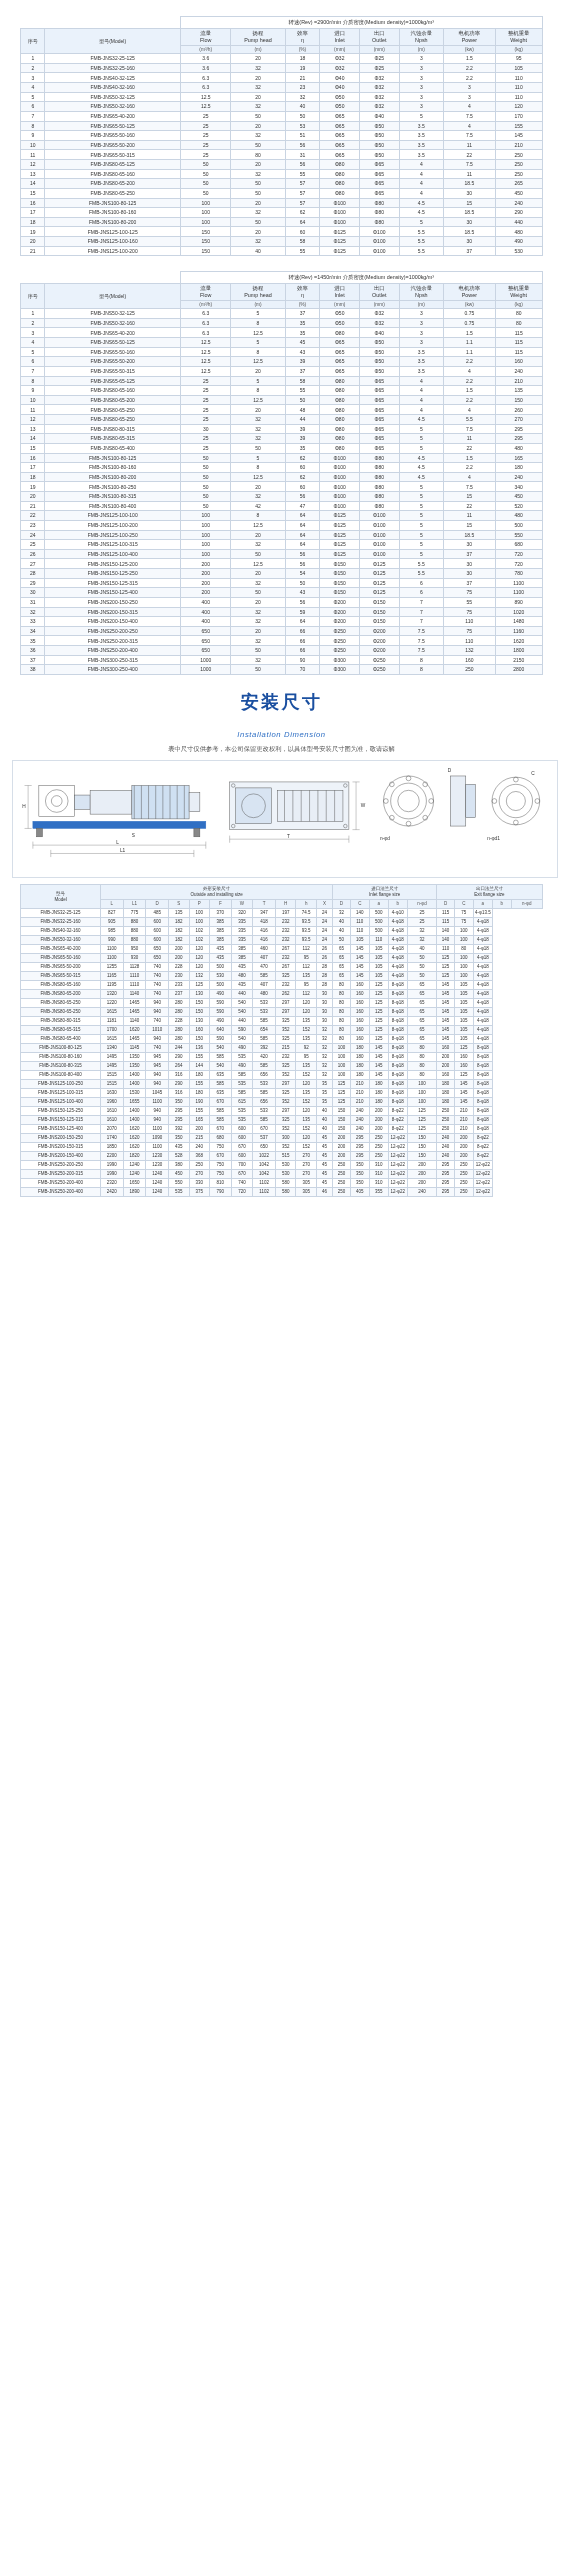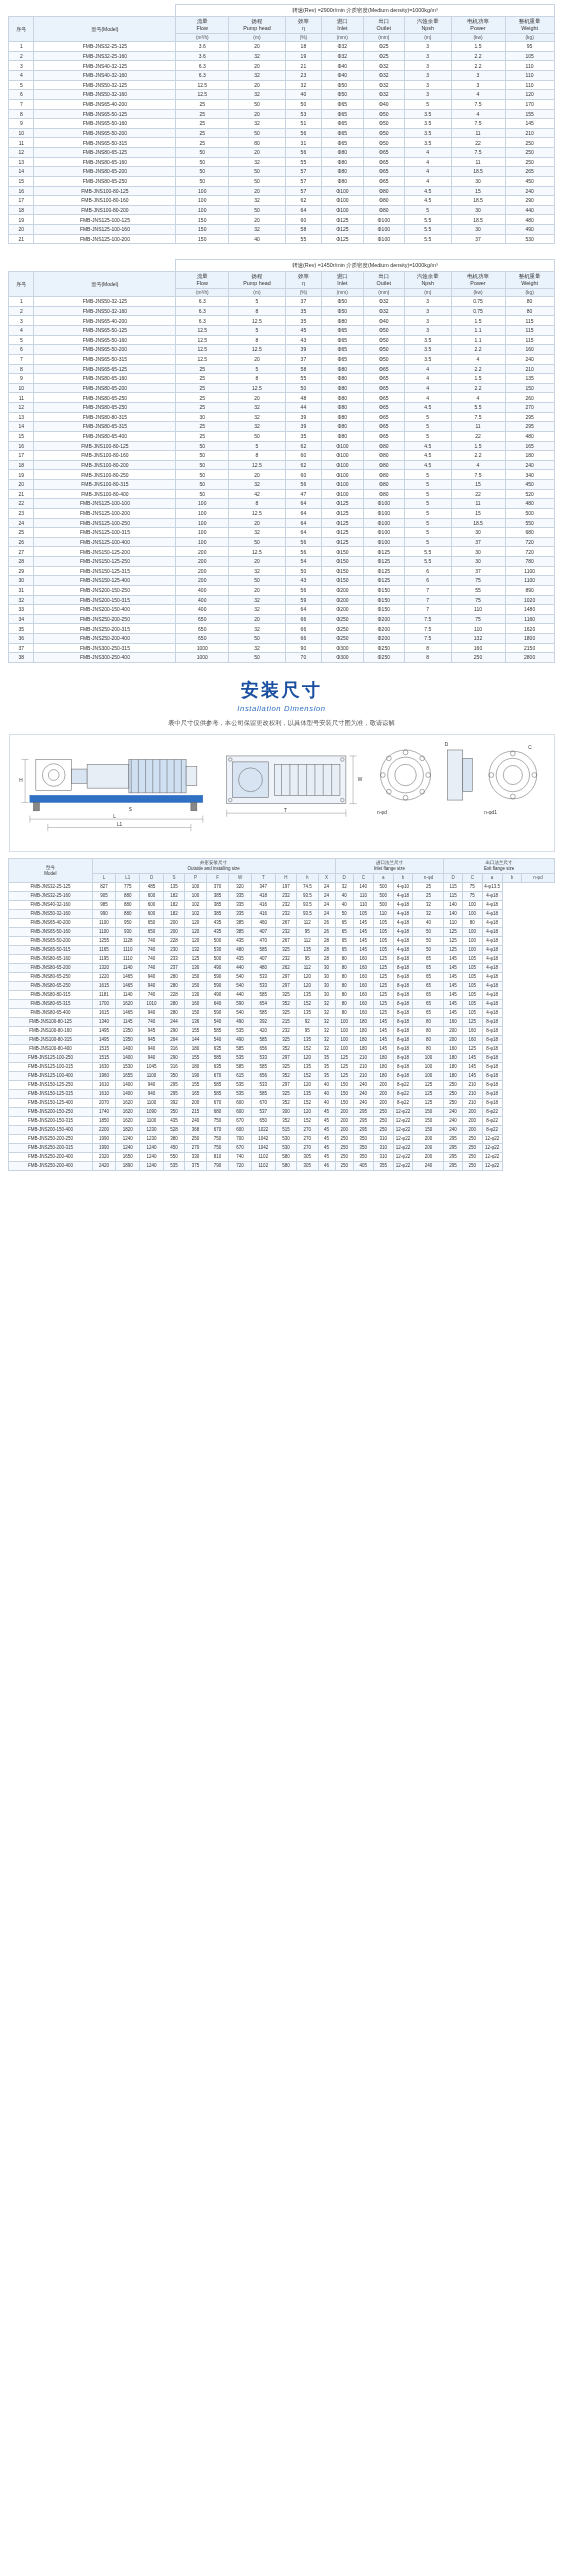--- a/index.html
+++ b/index.html
@@ -1,30 +1,30 @@
 <!DOCTYPE html>
 <html style="font-size:9.5px"><head>
 <meta charset="utf-8">
 <style>
   html,body{margin:0;padding:0;background:#ffffff;}
   body{width:563px;font-family:"Liberation Sans",sans-serif;color:#222;}
-  .page{width:563px;padding:0;box-sizing:border-box;}
+  .page{width:563px;padding:12px;box-sizing:border-box;}
   .tbl-wrap{padding:3.6px 8.3px 0 8.3px;box-sizing:border-box;}
   table{border-collapse:collapse;width:100%;table-layout:fixed;}
   td,th{border:0.6px solid #c9d4e2;text-align:center;font-size:5px;line-height:1.25;padding:1.2px 0.6px;color:#333;}
   thead td,thead th{background:#eaf2fb;font-weight:normal;}
   .cond td{background:#ffffff;border:0.6px solid #c9d4e2;font-size:5.4px;padding:2.4px 1.2px;}
   .grp td{background:#eaf2fb;font-size:5px;padding:1.2px 0.6px;}
   .sub td{background:#eaf2fb;font-size:4.8px;padding:0.6px;color:#555;}
   tbody tr td{background:#ffffff;}
   tbody tr:nth-child(even) td{background:#f6f9fd;}
   td.model{text-align:center;font-size:5px;}
   .section-gap{height:10.7px;}
   .title{text-align:center;color:#1a4fa0;font-size:18px;font-weight:bold;letter-spacing:2.4px;margin:15.5px 0 1.2px 0;font-family:"Liberation Sans",sans-serif;}
-  .subtitle{text-align:center;color:#2f6fc4;font-size:7.7px;letter-spacing:0.6px;margin:2px 0 6px 0;font-style:italic;}
+  .subtitle{text-align:center;color:#2f6fc4;font-size:7.7px;letter-spacing:0.6px;margin:16px 0 6px 0;font-style:italic;}
   .note{text-align:center;color:#555;font-size:6.3px;margin:4.8px 0 6px 0;}
   .diagram{width:546px;margin:0 auto;border:0.6px solid #d6dee8;background:#fff;box-sizing:border-box;padding:2.4px;}
   .diagram svg{display:block;}
   .dim-wrap{padding:6px 8.3px 12px 8.3px;box-sizing:border-box;}
   .dim table td{font-size:4.5px;padding:1.2px 0;}
   .dim thead td{background:#eaf2fb;}
   .hdrline{font-size:5.4px;}
 </style>
 </head>
 <body>

